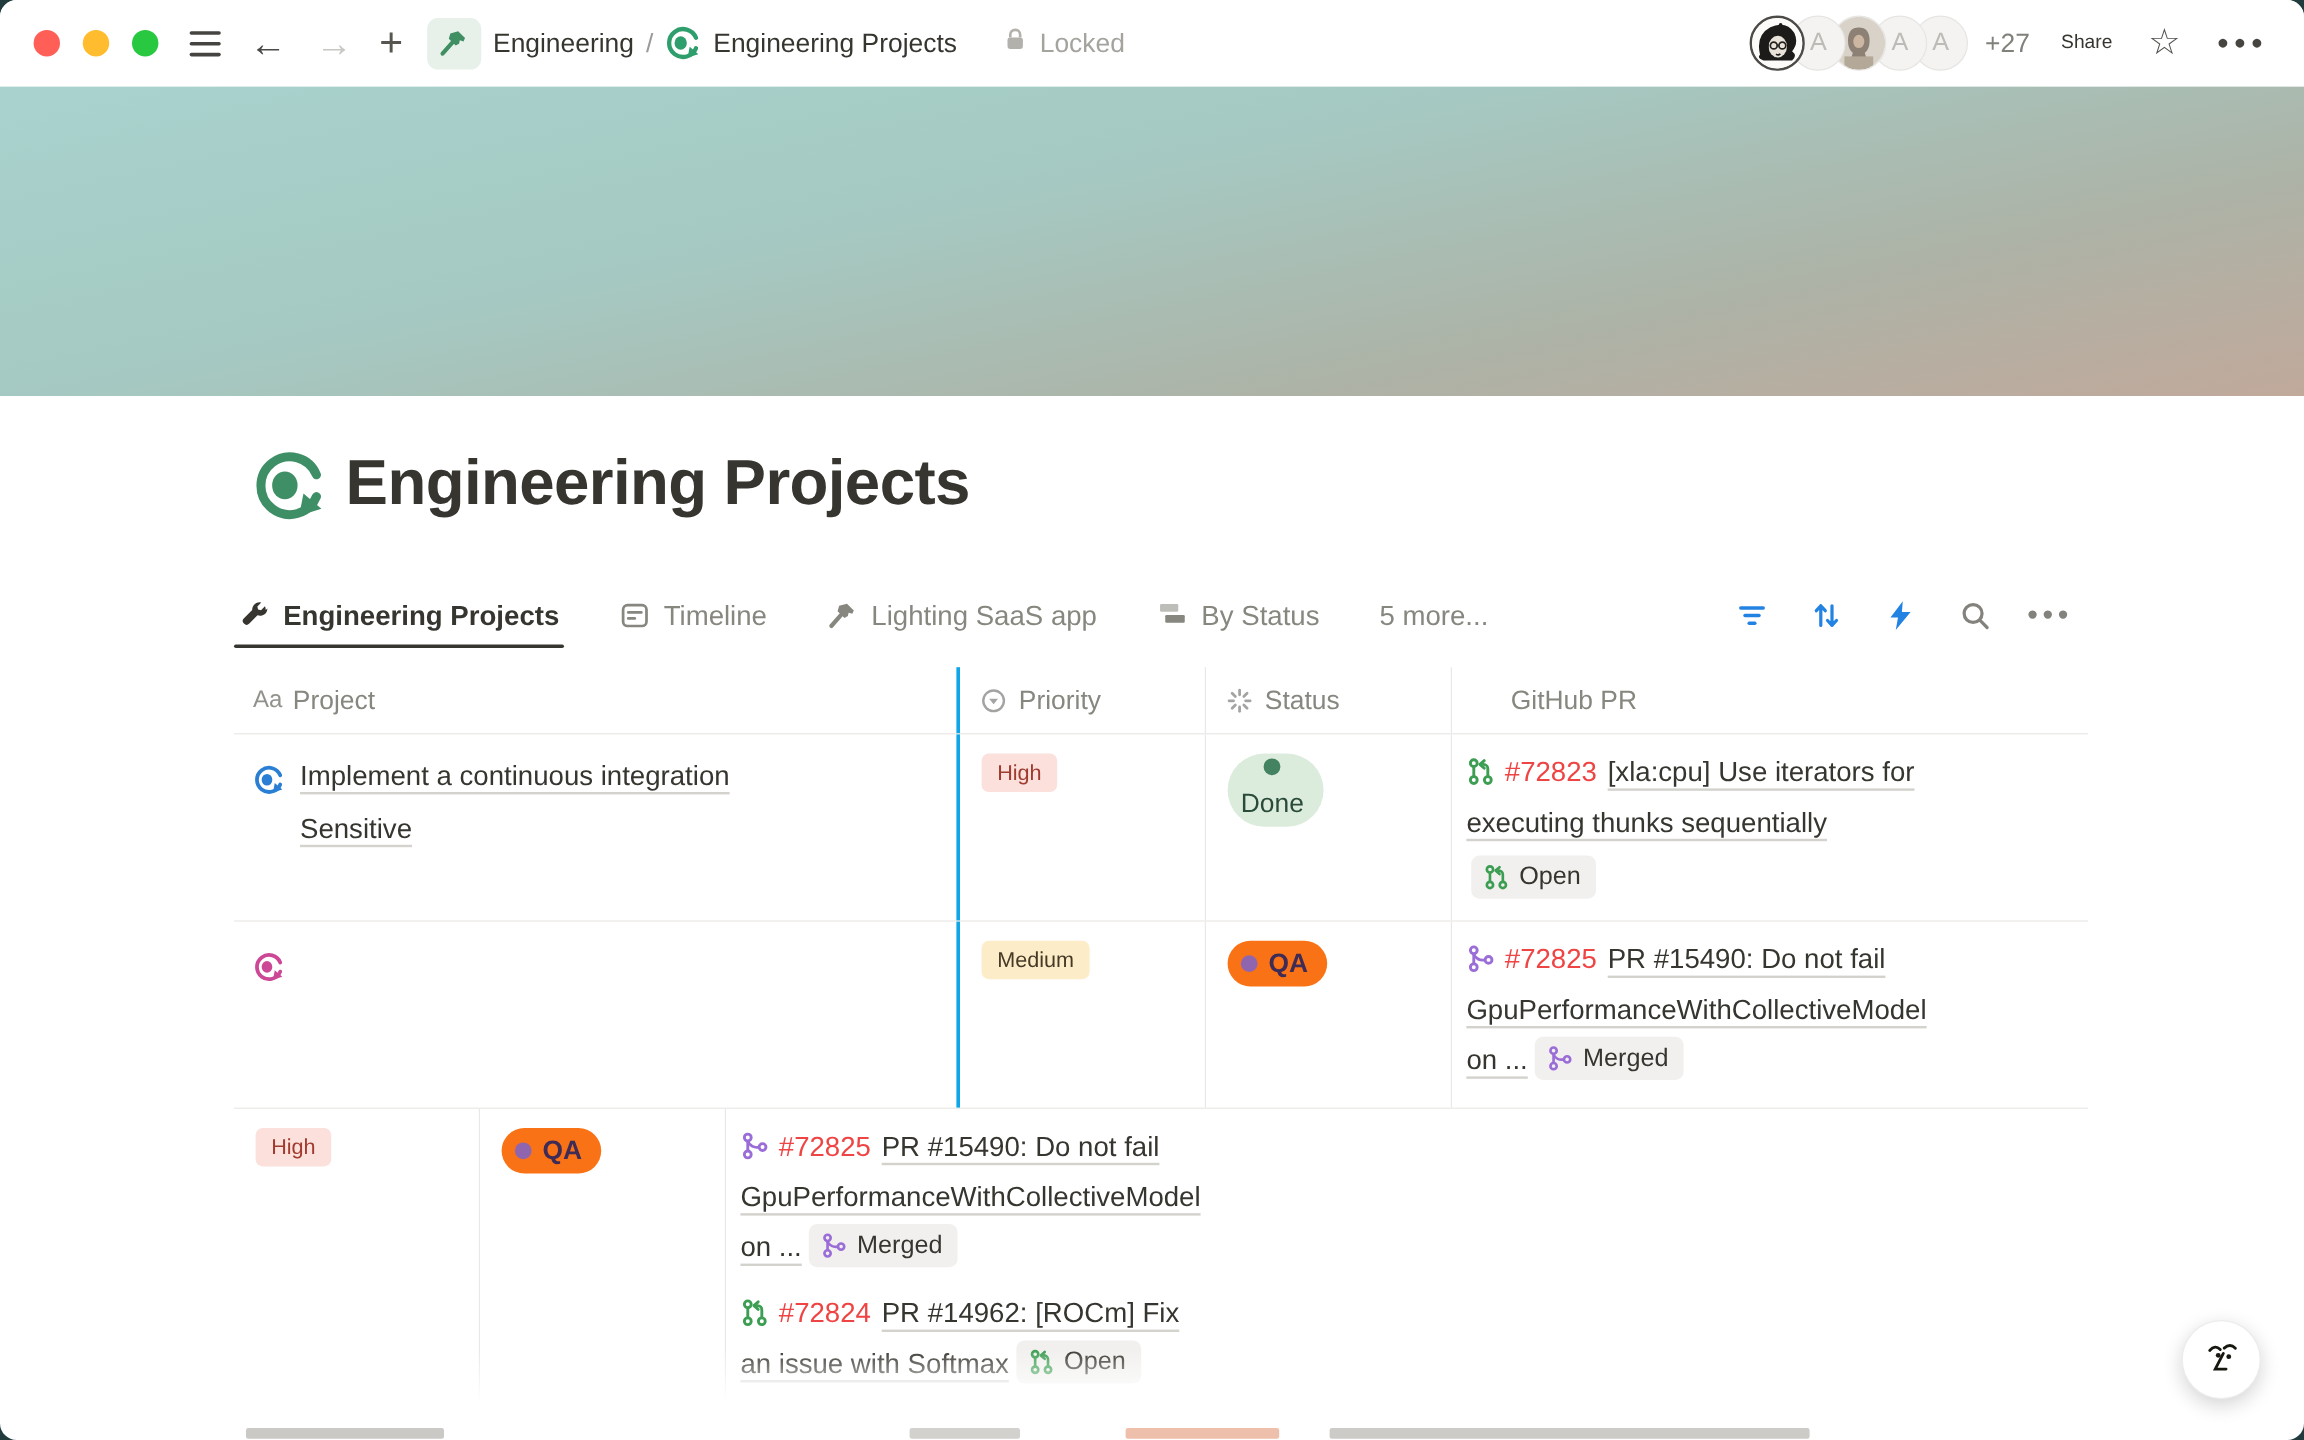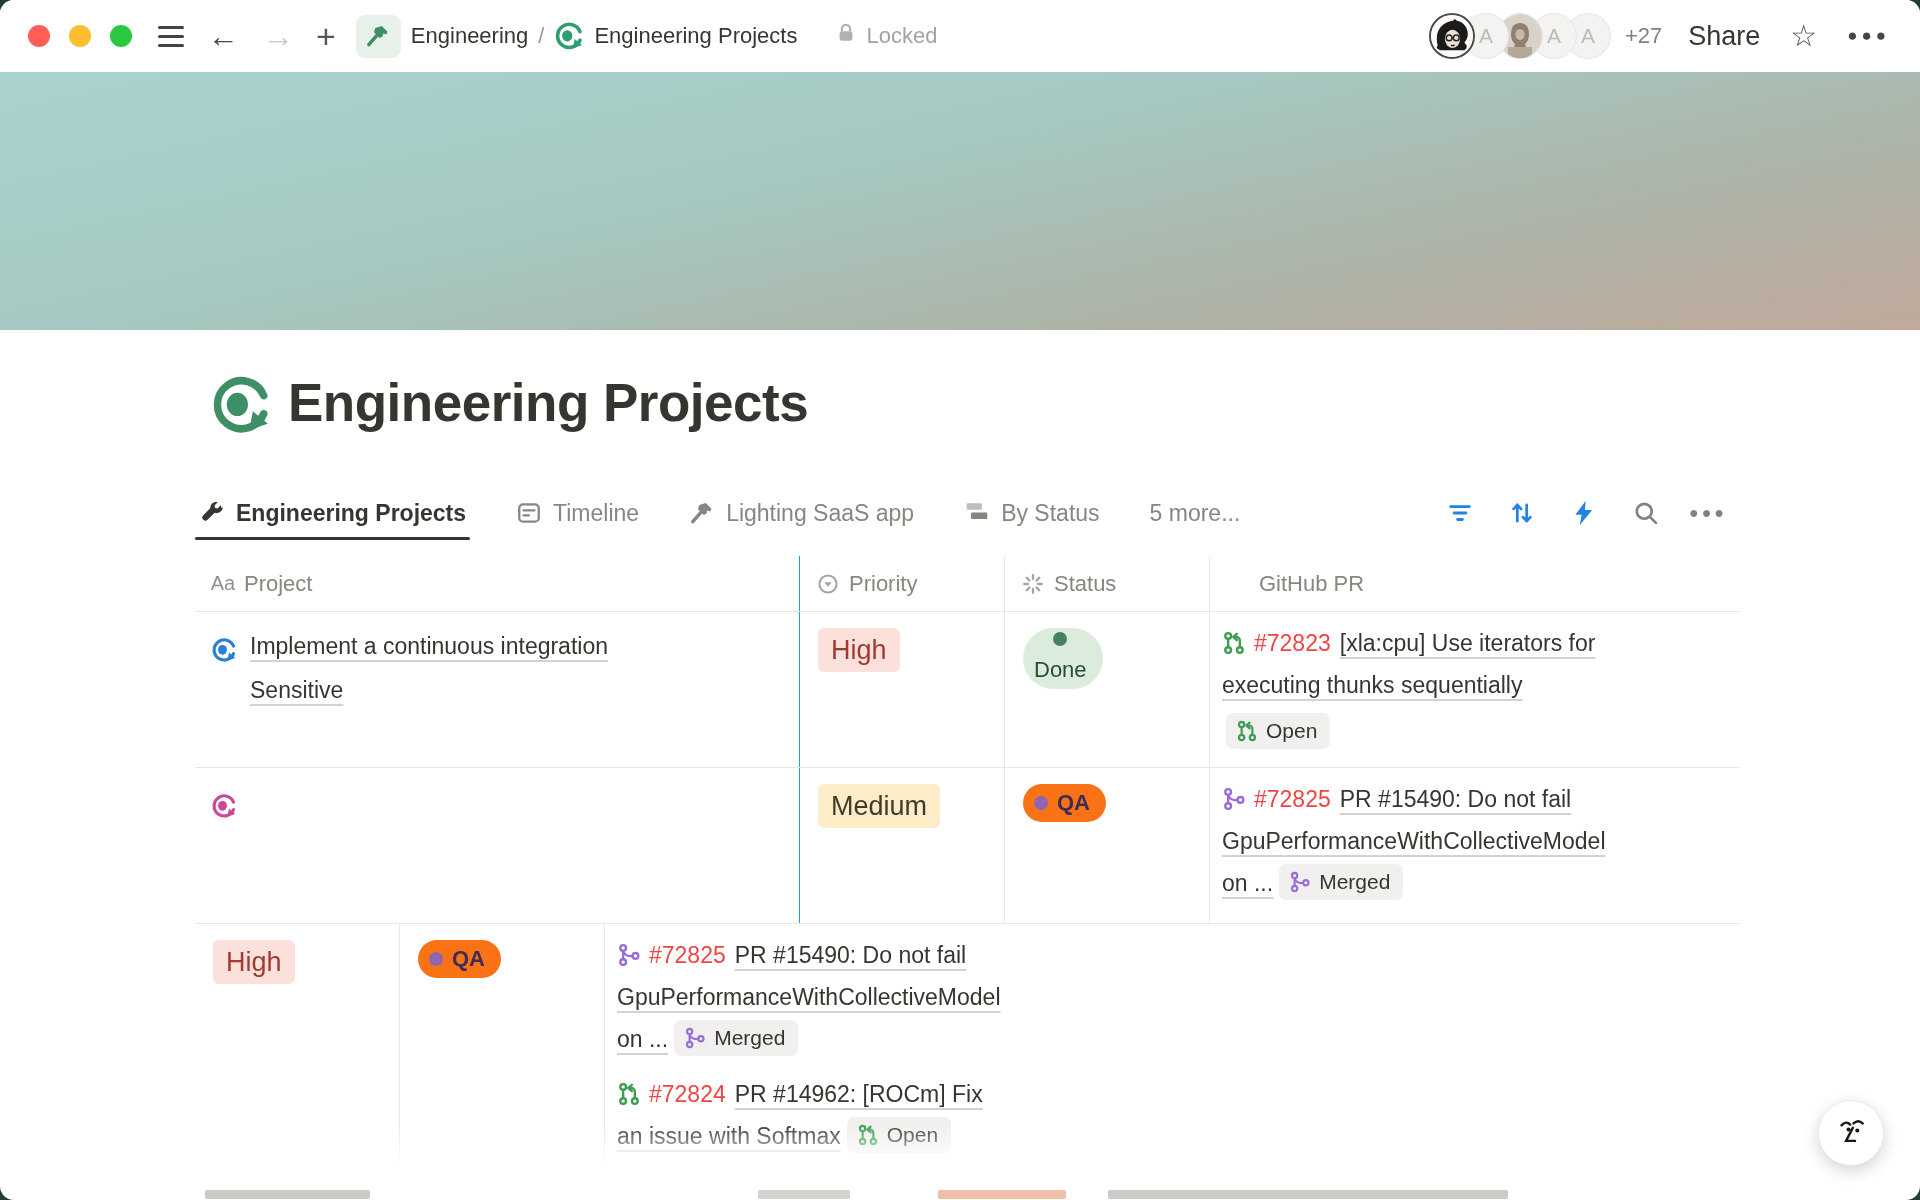--- a/index.html
+++ b/index.html
@@ -21,21 +21,21 @@
   .crumb .lbl{margin-left:10px;}
   .crumb-sep{color:#9b9a97;margin:0 10px;font-size:22px;}
   .crumb-ic{width:30px;height:30px;display:flex;align-items:center;justify-content:center;}
   .locked{display:flex;align-items:center;margin-left:38px;color:#a5a39e;font-size:22px;gap:9px;}
   .avatars{display:flex;align-items:center;margin-left:auto;}
   .avatar{width:46px;height:46px;border-radius:50%;background:#f4f3f1;border:1px solid #e6e5e2;display:flex;align-items:center;justify-content:center;color:#bdbbb6;font-size:21px;box-sizing:border-box;overflow:hidden;}
   .avatar + .avatar{margin-left:-12px;}
   .avatar.first{border:2px solid #4c4b47;background:#fff;z-index:5;}
   .avatar.p2{z-index:4}.avatar.p3{z-index:3}.avatar.p4{z-index:2}.avatar.p5{z-index:1}
   .overflow-count{color:#82807b;font-size:22px;margin-left:14px;}
-  .share{color:#37352f;font-size:27px;margin-left:26px;}
+  .share{color:#37352f;font-size:16px;margin-left:26px;}
   .star{font-size:30px;color:#54524e;margin-left:30px;line-height:1;}
   .topdots{margin-left:30px;color:#46453f;font-size:17px;letter-spacing:4px;}
 
   
   .cover{position:absolute;left:0;top:72px;width:1920px;height:258px;
     background:linear-gradient(168deg,#a9d2ce 0%,#a5c9c2 40%,#adb3a7 72%,#c0a99b 100%);}
 
   
   .page-icon{position:absolute;left:210px;top:374px;width:62px;height:62px;}
   .page-title{position:absolute;left:288px;top:372px;font-size:53px;font-weight:700;color:#37352f;letter-spacing:-0.5px;}
@@ -50,33 +50,33 @@
   .vt-ic{width:28px;height:28px;display:flex;align-items:center;justify-content:center;cursor:pointer;}
   .vt-dots{color:#84827d;font-size:16px;letter-spacing:3px;font-weight:700;}
 
   
   .table{position:absolute;left:195px;top:556px;width:1545px;}
   .thead{display:flex;height:56px;border-bottom:1px solid #e9e8e5;box-sizing:border-box;}
   .th{display:flex;align-items:center;gap:9px;color:#87867f;font-size:22px;box-sizing:border-box;padding-left:16px;}
   .th .hic{width:24px;height:24px;display:flex;align-items:center;justify-content:center;opacity:.9;}
   .aa{font-size:20px;letter-spacing:0;}
   .code-glyph{font-size:20px;font-weight:600;letter-spacing:-1px;}
-  .col1{width:605px;border-right:1px solid #0ea5e9;}
+  .col1{width:605px;border-right:3px solid #0ea5e9;}
   .col2{width:205px;border-right:1px solid #e9e8e5;}
   .col3{width:205px;border-right:1px solid #e9e8e5;}
   .col4{width:530px;}
   .trow{display:flex;border-bottom:1px solid #e9e8e5;box-sizing:border-box;}
   .trow:last-child{border-bottom:none;}
   .cell{box-sizing:border-box;}
   .proj-cell{padding:12px 20px 0 16px;font-size:23px;line-height:44px;color:#37352f;}
   .proj-line{display:flex;align-items:flex-start;gap:13px;}
   .proj-ic{width:26px;height:26px;margin-top:9px;flex:none;}
   .link-text{color:#37352f;text-decoration:underline;text-decoration-color:#d4d2cc;text-decoration-thickness:2px;text-underline-offset:6px;cursor:pointer;}
   .badge-cell{padding:16px 0 0 18px;}
-  .tag{display:inline-block;font-size:27px;padding:4px 13px;border-radius:6px;line-height:1.35;}
+  .tag{display:inline-block;font-size:18px;padding:4px 13px;border-radius:6px;line-height:1.35;}
   .tag.red{background:#fbe0dc;color:#a03b30;}
   .tag.yellow{background:#fdecc8;color:#443a26;}
   .pill{display:inline-flex;align-items:center;gap:9px;font-size:22px;padding:4px 16px 4px 11px;border-radius:999px;line-height:1.35;}
   .pill .dot{width:14px;height:14px;border-radius:50%;flex:none;}
   .pill.green{background:#dcecdc;color:#2b4b3a;flex-direction:column;}
   .pill.green .dot{background:#448361;}
   .pill.purple{background:#f97316;color:#3e2b56;font-weight:bold;}
   .pill.purple .dot{background:#9065b0;}
   .pr-cell{padding:10px 10px 0 12px;font-size:23px;line-height:42px;color:#37352f;}
   .pr{display:block;}

